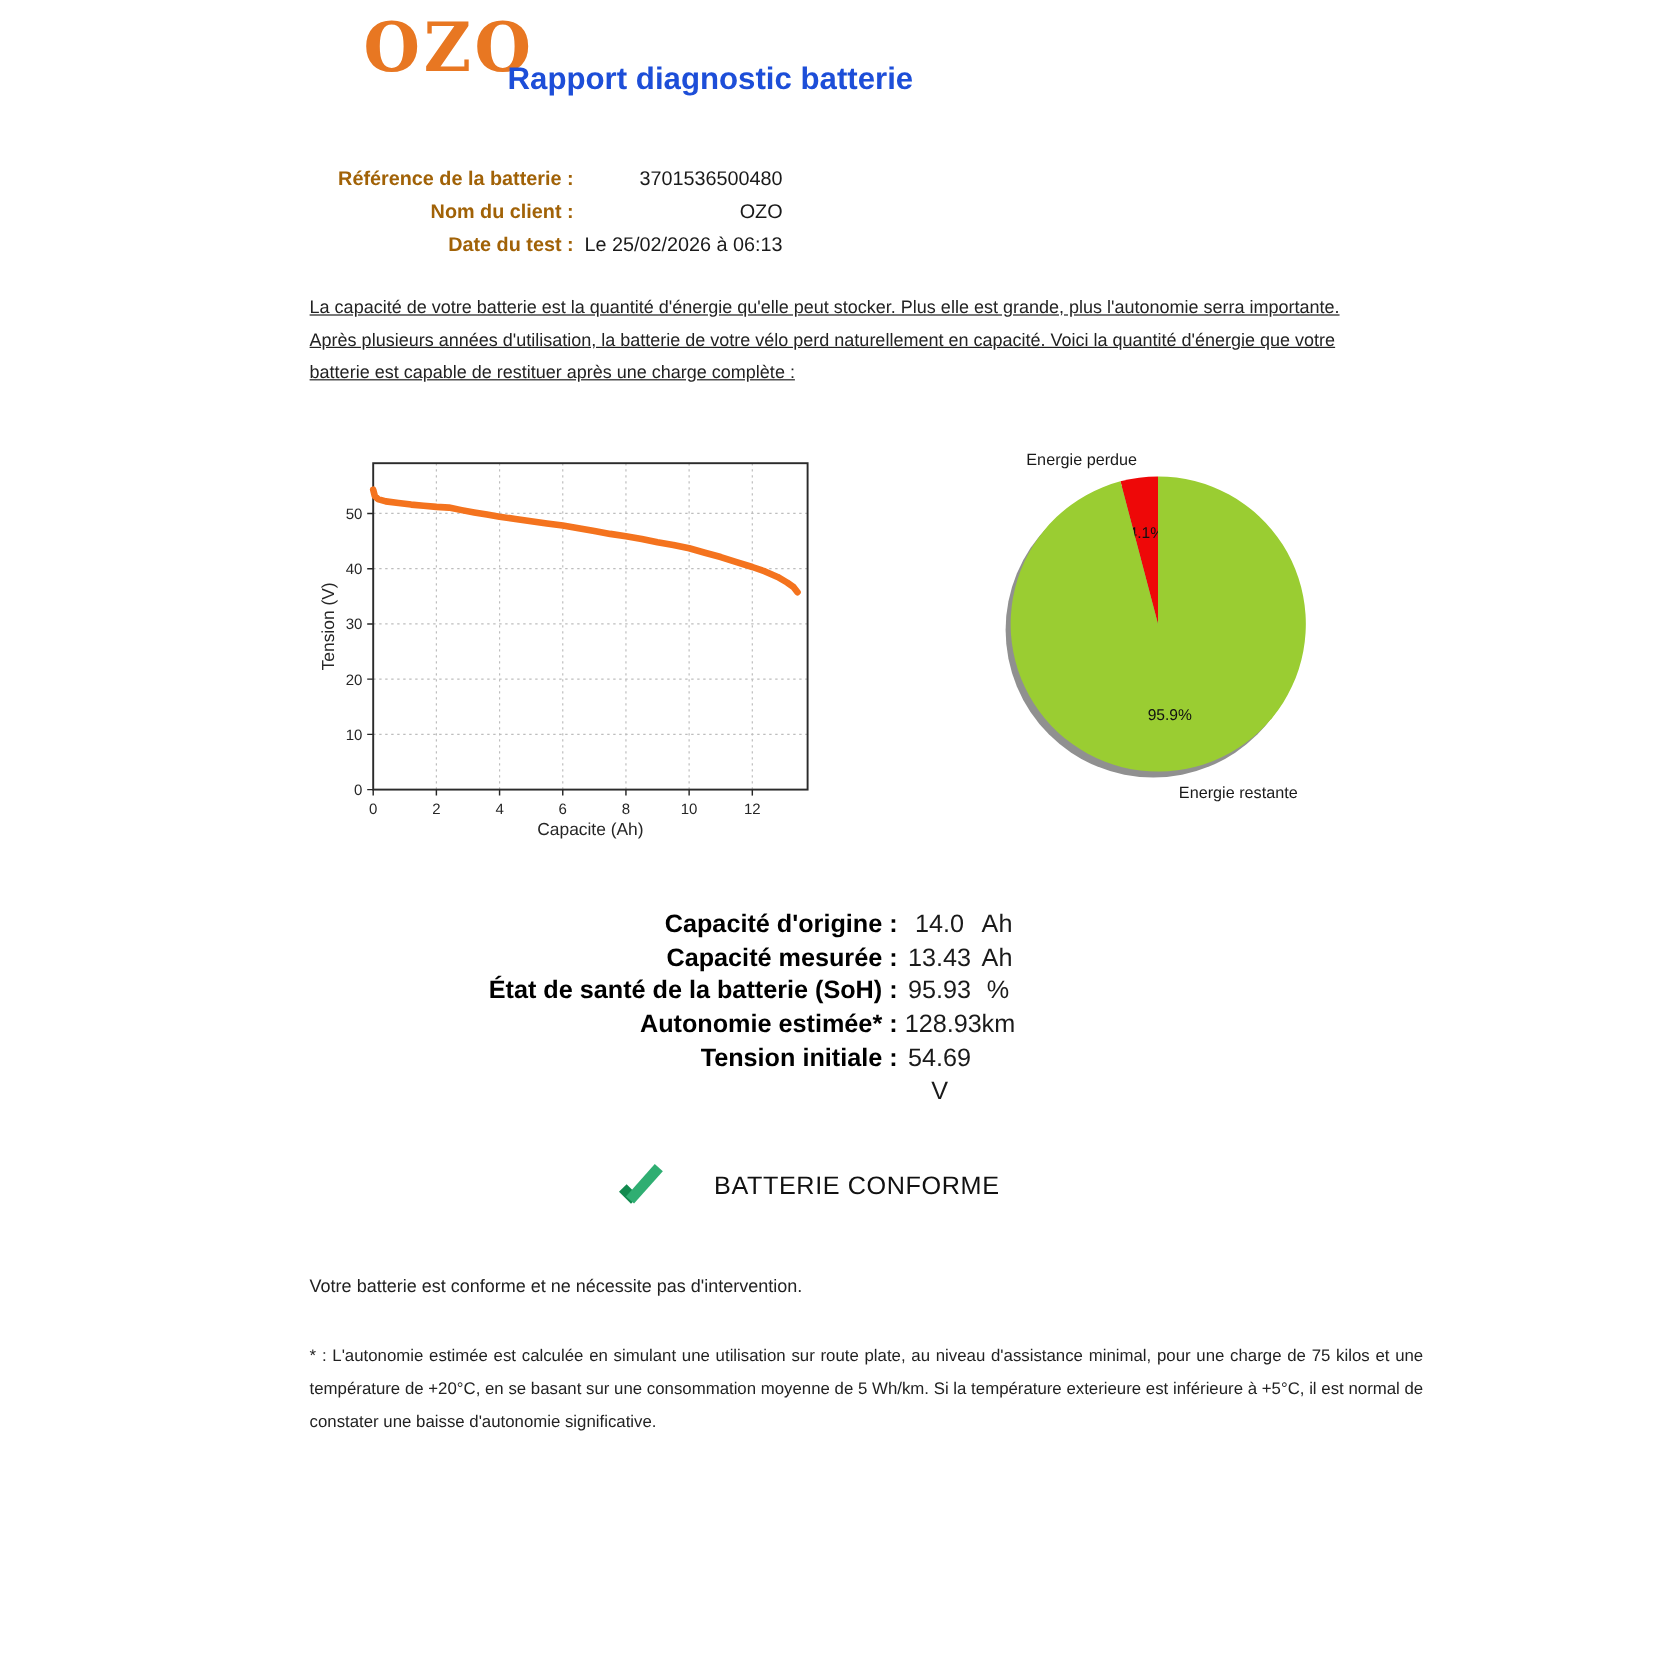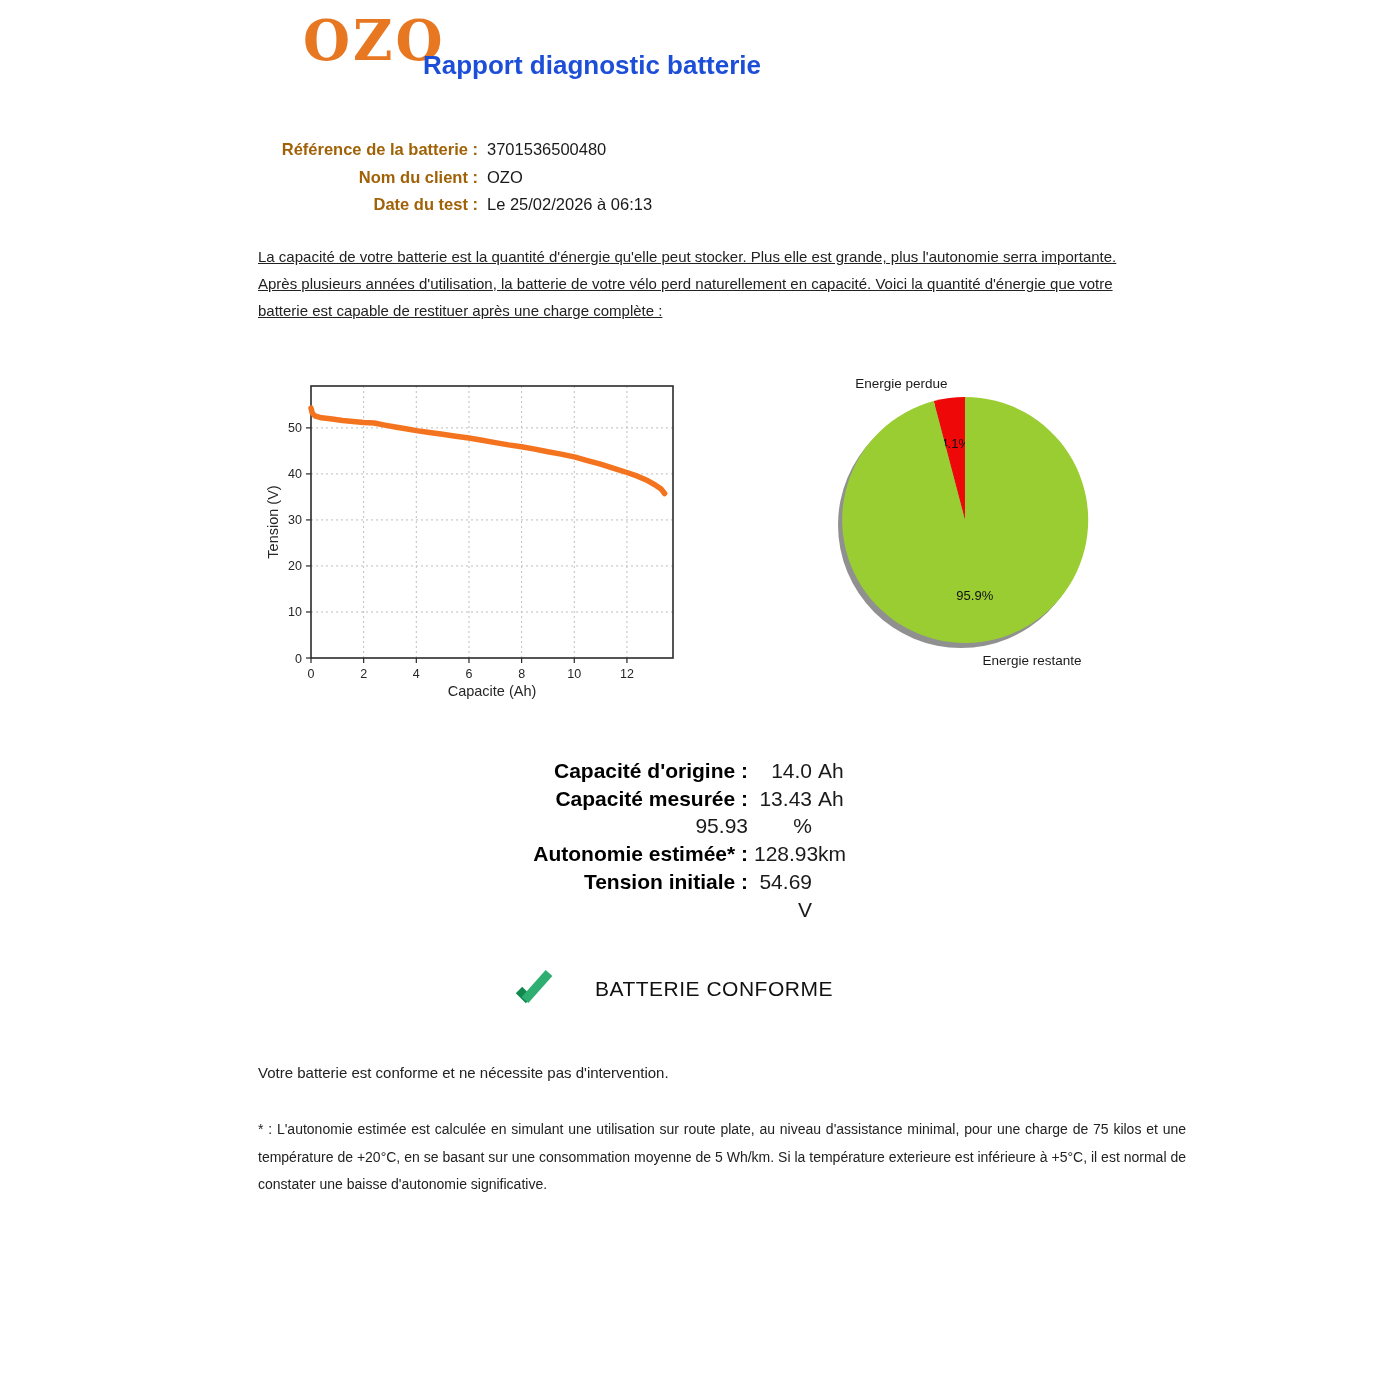--- a/index.html
+++ b/index.html
@@ -9,38 +9,38 @@
   .logo{position:absolute;left:303px;top:6px;font-family:"DejaVu Serif",serif;
         font-weight:900;font-size:54px;letter-spacing:3px;color:#e87722;
         transform:scaleY(1.05);transform-origin:top left;}
   .title{position:absolute;left:0;top:50px;width:1184px;text-align:center;
          font-size:26px;font-weight:bold;color:#1d4ed8;}
 
   .info-block{position:absolute;left:158px;top:136px;}
   .info-row{display:grid;grid-template-columns:320px auto;column-gap:9px;
             line-height:27.5px;font-size:16.5px;}
   .info-row .lbl{font-weight:bold;text-align:right;color:#a16207;}
-  .info-row .val{text-align:left;}
+  .info-row .val{text-align:right;}
 
   .intro{position:absolute;left:258px;top:243px;width:878px;
          font-size:15px;line-height:27px;color:#222;text-decoration:underline;}
 
   .chart-svg{position:absolute;}
   #line-chart{left:258px;top:378px;}
   #pie-chart{left:820px;top:360px;}
   .tick-text{font-size:12.5px;fill:#262626;}
   .axis-label{font-size:14.5px;fill:#262626;}
   .pie-label{font-size:13.5px;fill:#1a1a1a;}
   .pct-label{font-size:13px;fill:#111;}
 
   .results-block{position:absolute;left:238px;top:757px;}
   .result-row{display:grid;grid-template-columns:510px 58px 23px;column-gap:6px;
               line-height:27.7px;font-size:21px;}
   .result-row .lbl{font-weight:bold;text-align:right;color:#000;}
-  .result-row .val{text-align:right;}
+  .result-row .val{text-align:center;}
   .result-row .unit{text-align:right;}
 
   .conforme-row{position:absolute;left:512px;top:968px;display:flex;
                 align-items:center;gap:41px;}
   .conforme-text{font-size:21px;color:#111;letter-spacing:.5px;}
 
   .conform-msg{position:absolute;left:258px;top:1064px;font-size:15px;color:#222;}
 
   .footnote{position:absolute;left:258px;top:1116px;width:928px;font-size:14px;
             line-height:27.5px;color:#222;text-align:justify;}
@@ -129,20 +129,21 @@
       <span class="lbl">Capacité d'origine :</span>
       <span class="val">14.0</span>
       <span class="unit">Ah</span>
     </div>
     <div class="result-row">
       <span class="lbl">Capacité mesurée :</span>
       <span class="val">13.43</span>
       <span class="unit">Ah</span>
     </div>
     <div class="result-row">
+      <span class="lbl">État de santé de la batterie (SoH) :</span>
       <span class="val">95.93</span>
       <span class="unit">%</span>
     </div>
     <div class="result-row">
       <span class="lbl">Autonomie estimée* :</span>
       <span class="val">128.93</span>
       <span class="unit">km</span>
     </div>
     <div class="result-row">
       <span class="lbl">Tension initiale :</span>

